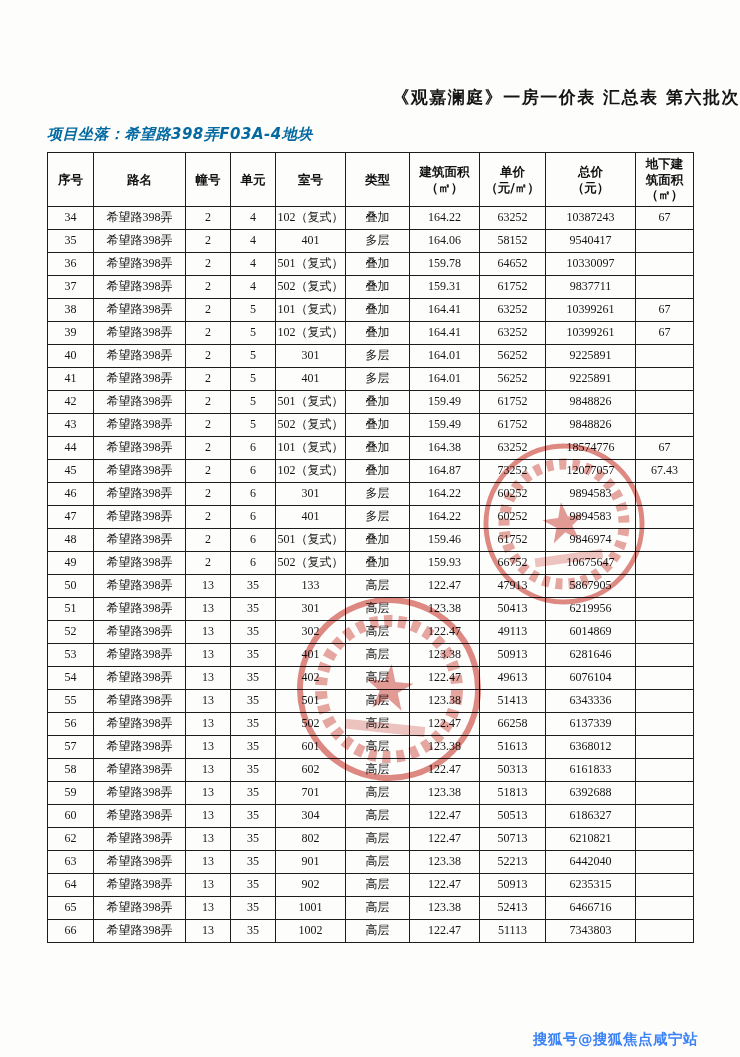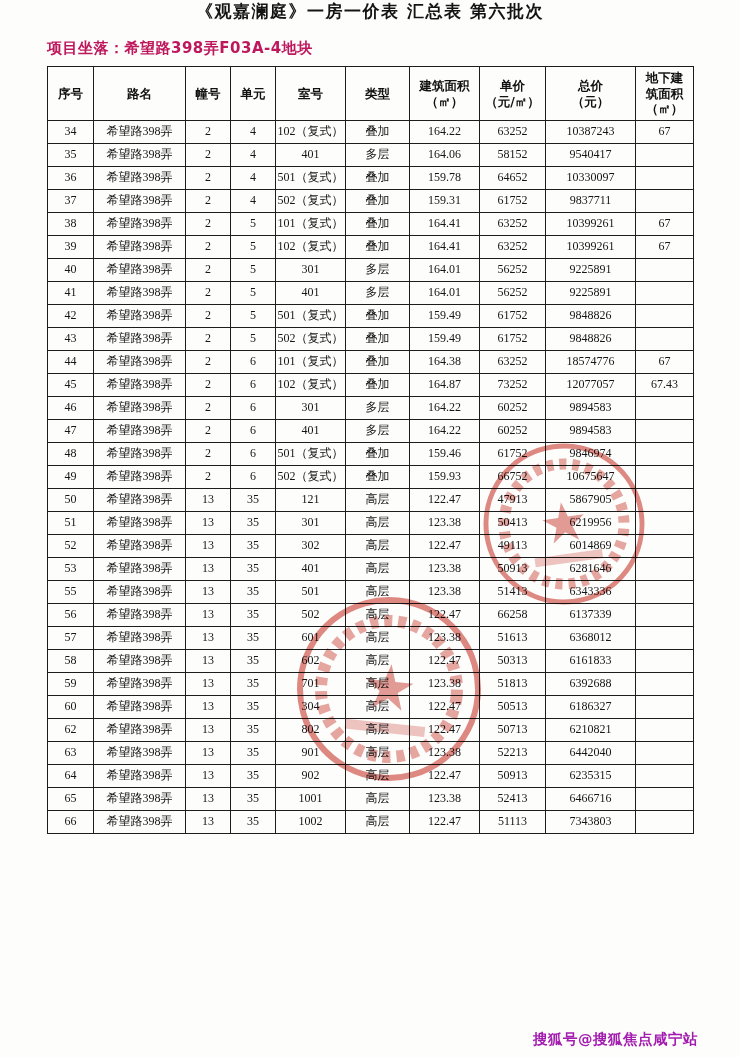--- a/index.html
+++ b/index.html
@@ -10,32 +10,34 @@
     font-family:"DejaVu Sans","Liberation Sans",sans-serif;
     color:#111;
   }
   .page {
     position:relative;
     width:740px; height:1057px;
     background:#fdfdfc;
     overflow:hidden;
   }
   .title {
-    text-align:center;
+    text-align:right;
+    padding-top:86px;
     font-size:17px;
     font-weight:bold;
     letter-spacing:1.5px;
     color:#141414;
   }
   .subtitle {
     margin:16px 0 8px 47px;
     font-size:15px;
     font-weight:bold;
-    color:#be185d;
+    color:#0369a1;
     letter-spacing:0.5px;
+    font-style:italic;
   }
   table.price-table {
     border-collapse:collapse;
     margin-left:47px;
     width:646px;
     table-layout:fixed;
     background:transparent;
   }
   .price-table th, .price-table td {
     border:1px solid #1d1d1d;
@@ -67,21 +69,21 @@
     pointer-events:none;
   }
   .stamp-a { left:478px; top:438px; transform:rotate(-8deg); }
   .stamp-b { left:292px; top:592px; transform:rotate(6deg); }
   .watermark {
     position:absolute;
     right:42px;
     bottom:8px;
     font-size:14.5px;
     font-weight:bold;
-    color:#a21caf;
+    color:#3b82f6;
     letter-spacing:0.5px;
   }
 </style>
 </head>
 <body>
 
 <div class="page">
 
   <div class="title">《观嘉澜庭》一房一价表 汇总表  第六批次</div>
 
@@ -310,21 +312,21 @@
           <td>159.93</td>
           <td>66752</td>
           <td>10675647</td>
           <td></td>
         </tr>
         <tr>
           <td>50</td>
           <td>希望路398弄</td>
           <td>13</td>
           <td>35</td>
-          <td>121</td>
+          <td>133</td>
           <td>高层</td>
           <td>122.47</td>
           <td>47913</td>
           <td>5867905</td>
           <td></td>
         </tr>
         <tr>
           <td>51</td>
           <td>希望路398弄</td>
           <td>13</td>
@@ -351,20 +353,32 @@
         <tr>
           <td>53</td>
           <td>希望路398弄</td>
           <td>13</td>
           <td>35</td>
           <td>401</td>
           <td>高层</td>
           <td>123.38</td>
           <td>50913</td>
           <td>6281646</td>
+          <td></td>
+        </tr>
+        <tr>
+          <td>54</td>
+          <td>希望路398弄</td>
+          <td>13</td>
+          <td>35</td>
+          <td>402</td>
+          <td>高层</td>
+          <td>122.47</td>
+          <td>49613</td>
+          <td>6076104</td>
           <td></td>
         </tr>
         <tr>
           <td>55</td>
           <td>希望路398弄</td>
           <td>13</td>
           <td>35</td>
           <td>501</td>
           <td>高层</td>
           <td>123.38</td>

